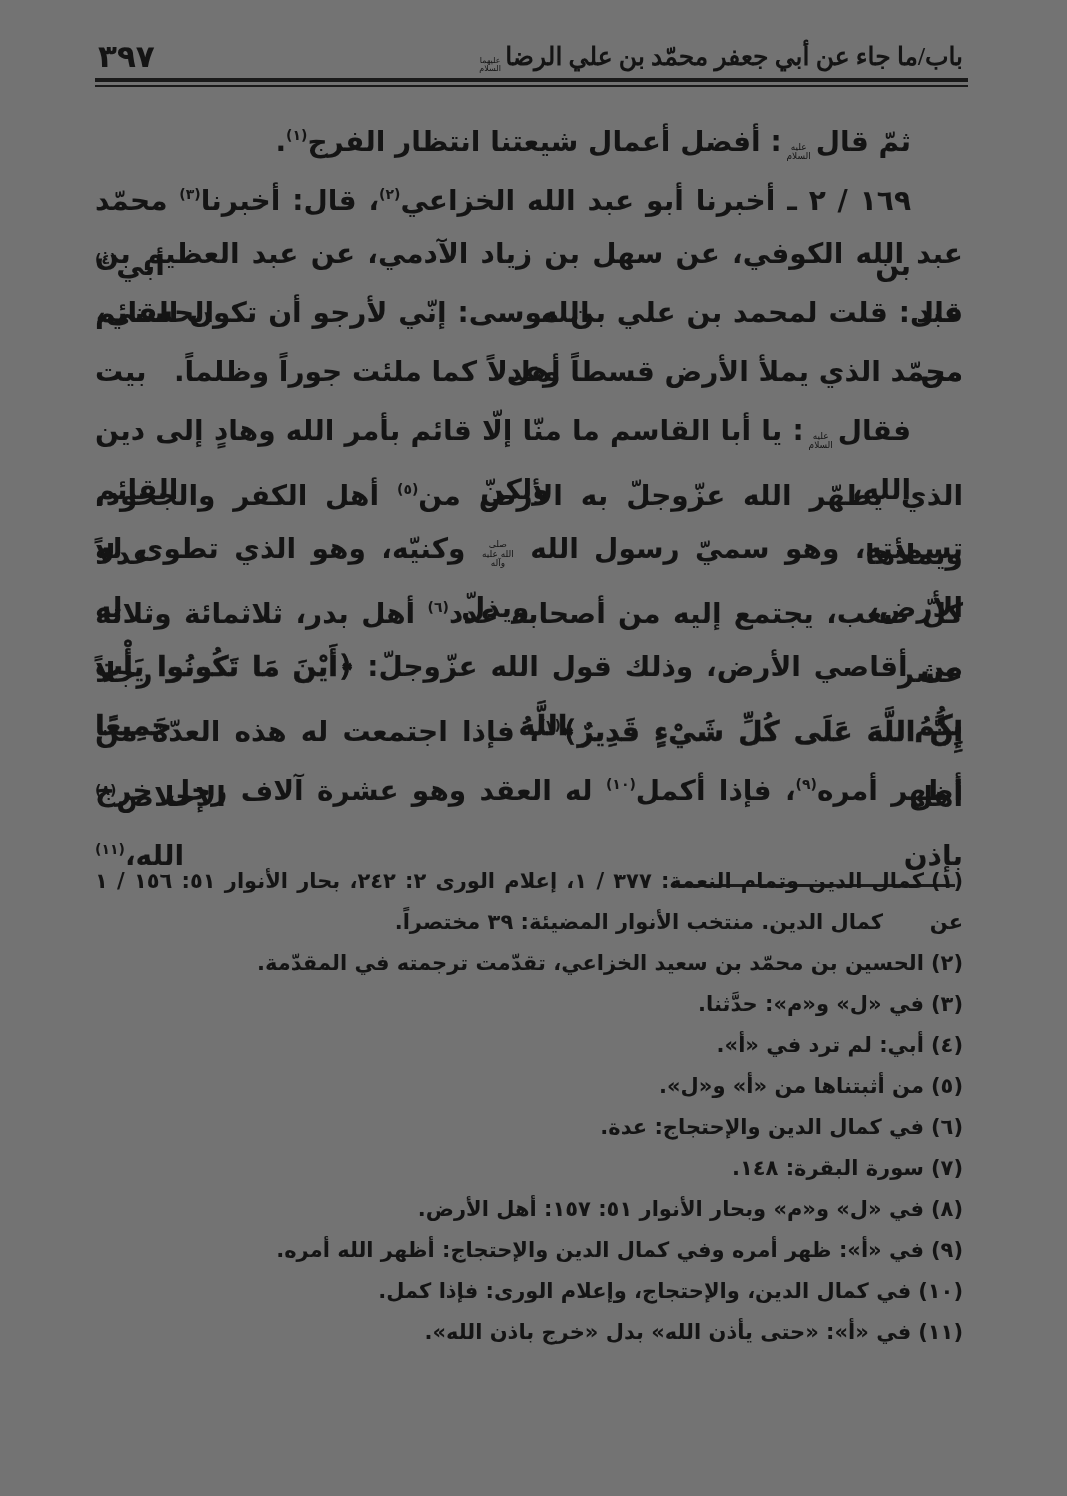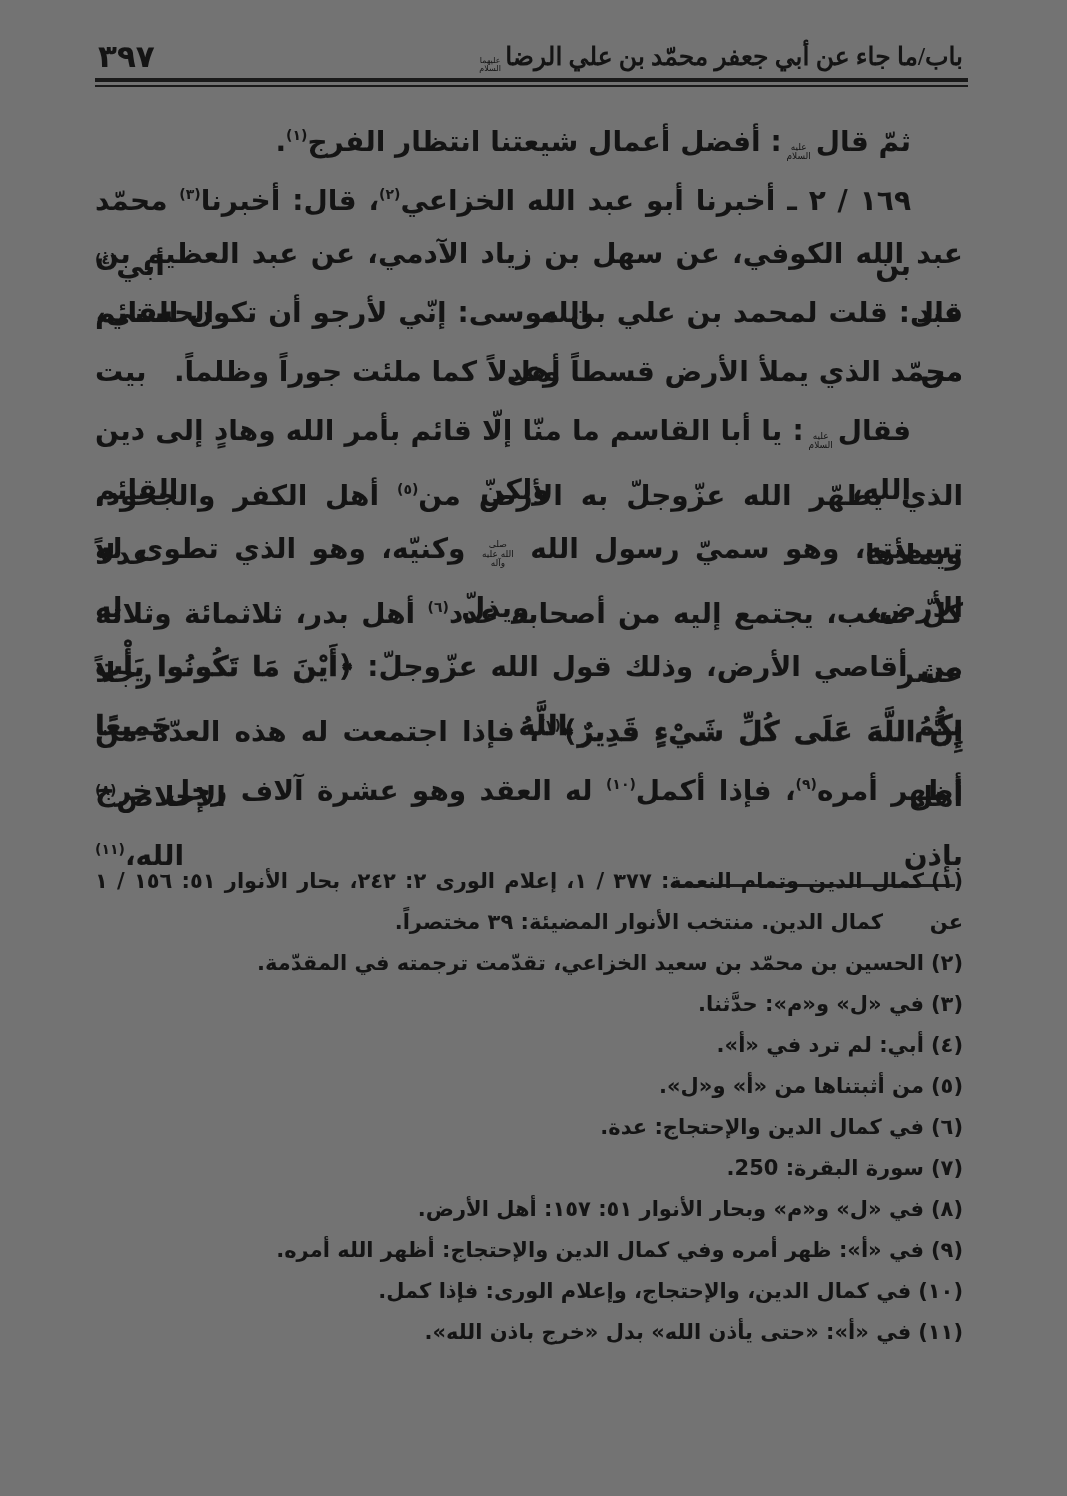--- a/index.html
+++ b/index.html
@@ -88,20 +88,20 @@
   <div class="fnrule"></div>
 
   <div class="footnotes">
       <div class="fline justify"><span class="fmark">(١)</span><span>كمال الدين وتمام النعمة: ٣٧٧ / ١، إعلام الورى ٢: ٢٤٢، بحار الأنوار ٥١: ١٥٦ / ١ عن</span></div>
       <div class="fline indent"><span>كمال الدين. منتخب الأنوار المضيئة: ٣٩ مختصراً.</span></div>
       <div class="fline"><span class="fmark">(٢)</span><span>الحسين بن محمّد بن سعيد الخزاعي، تقدّمت ترجمته في المقدّمة.</span></div>
       <div class="fline"><span class="fmark">(٣)</span><span>في «ل» و«م»: حدَّثنا.</span></div>
       <div class="fline"><span class="fmark">(٤)</span><span>أبي: لم ترد في «أ».</span></div>
       <div class="fline"><span class="fmark">(٥)</span><span>من أثبتناها من «أ» و«ل».</span></div>
       <div class="fline"><span class="fmark">(٦)</span><span>في كمال الدين والإحتجاج: عدة.</span></div>
-      <div class="fline"><span class="fmark">(٧)</span><span>سورة البقرة: 250.</span></div>
+      <div class="fline"><span class="fmark">(٧)</span><span>سورة البقرة: ١٤٨.</span></div>
       <div class="fline"><span class="fmark">(٨)</span><span>في «ل» و«م» وبحار الأنوار ٥١: ١٥٧: أهل الأرض.</span></div>
       <div class="fline"><span class="fmark">(٩)</span><span>في «أ»: ظهر أمره وفي كمال الدين والإحتجاج: أظهر الله أمره.</span></div>
       <div class="fline"><span class="fmark">(١٠)</span><span>في كمال الدين، والإحتجاج، وإعلام الورى: فإذا كمل.</span></div>
       <div class="fline"><span class="fmark">(١١)</span><span>في «أ»: «حتى يأذن الله» بدل «خرج باذن الله».</span></div>
     </div>
 
 </div>
 
 </body></html>

